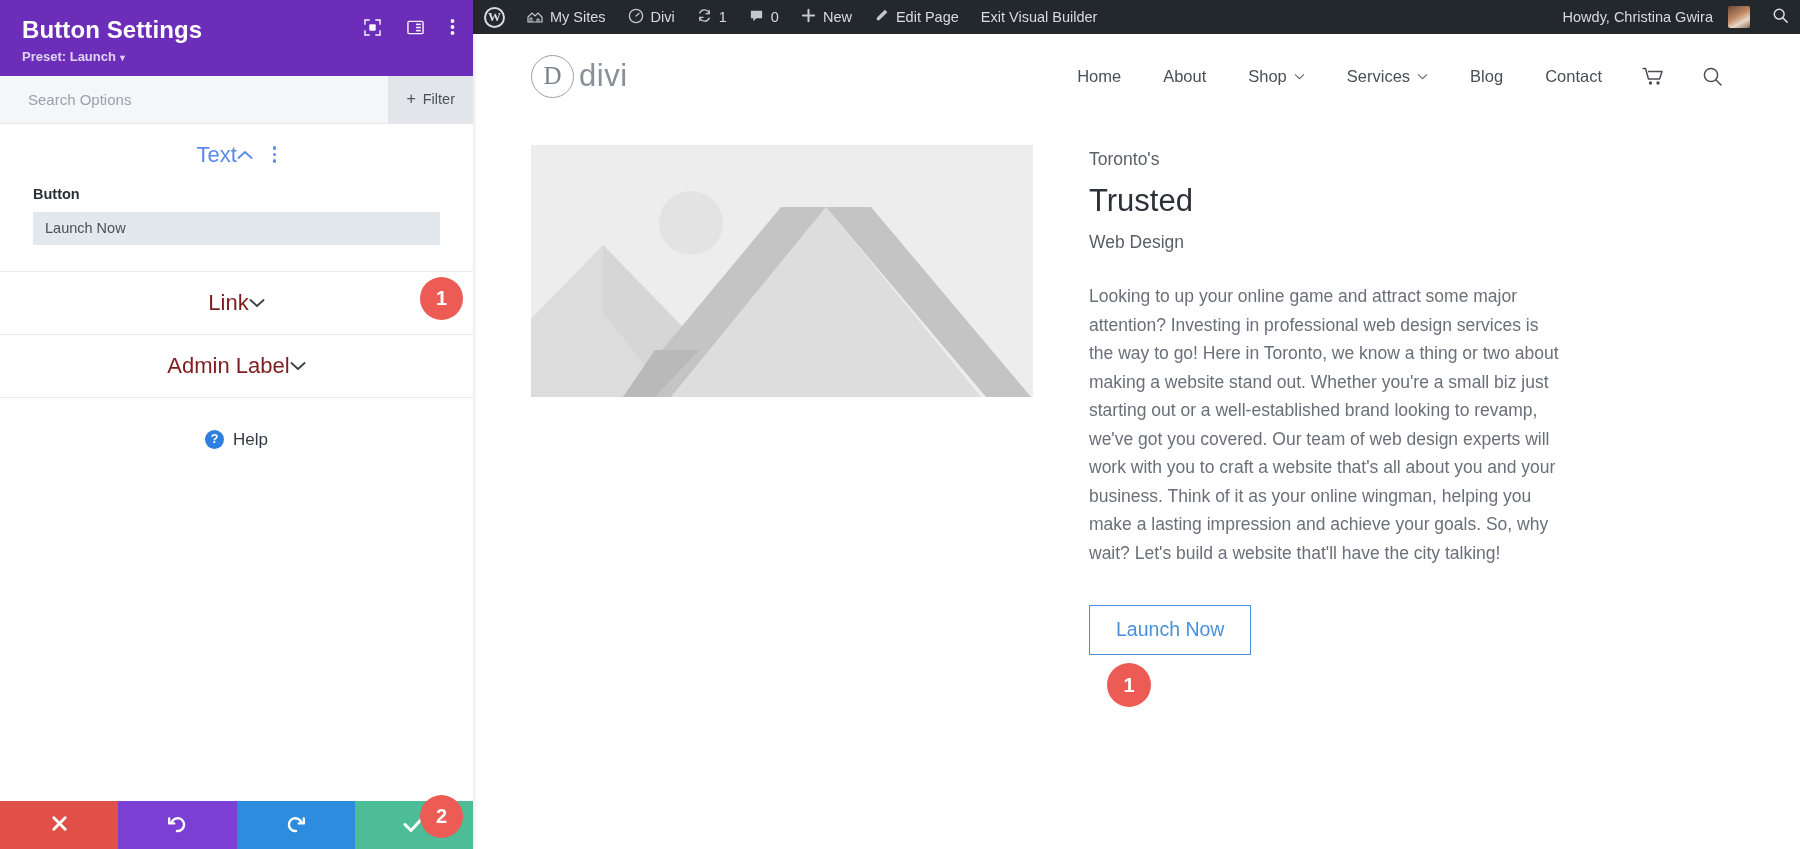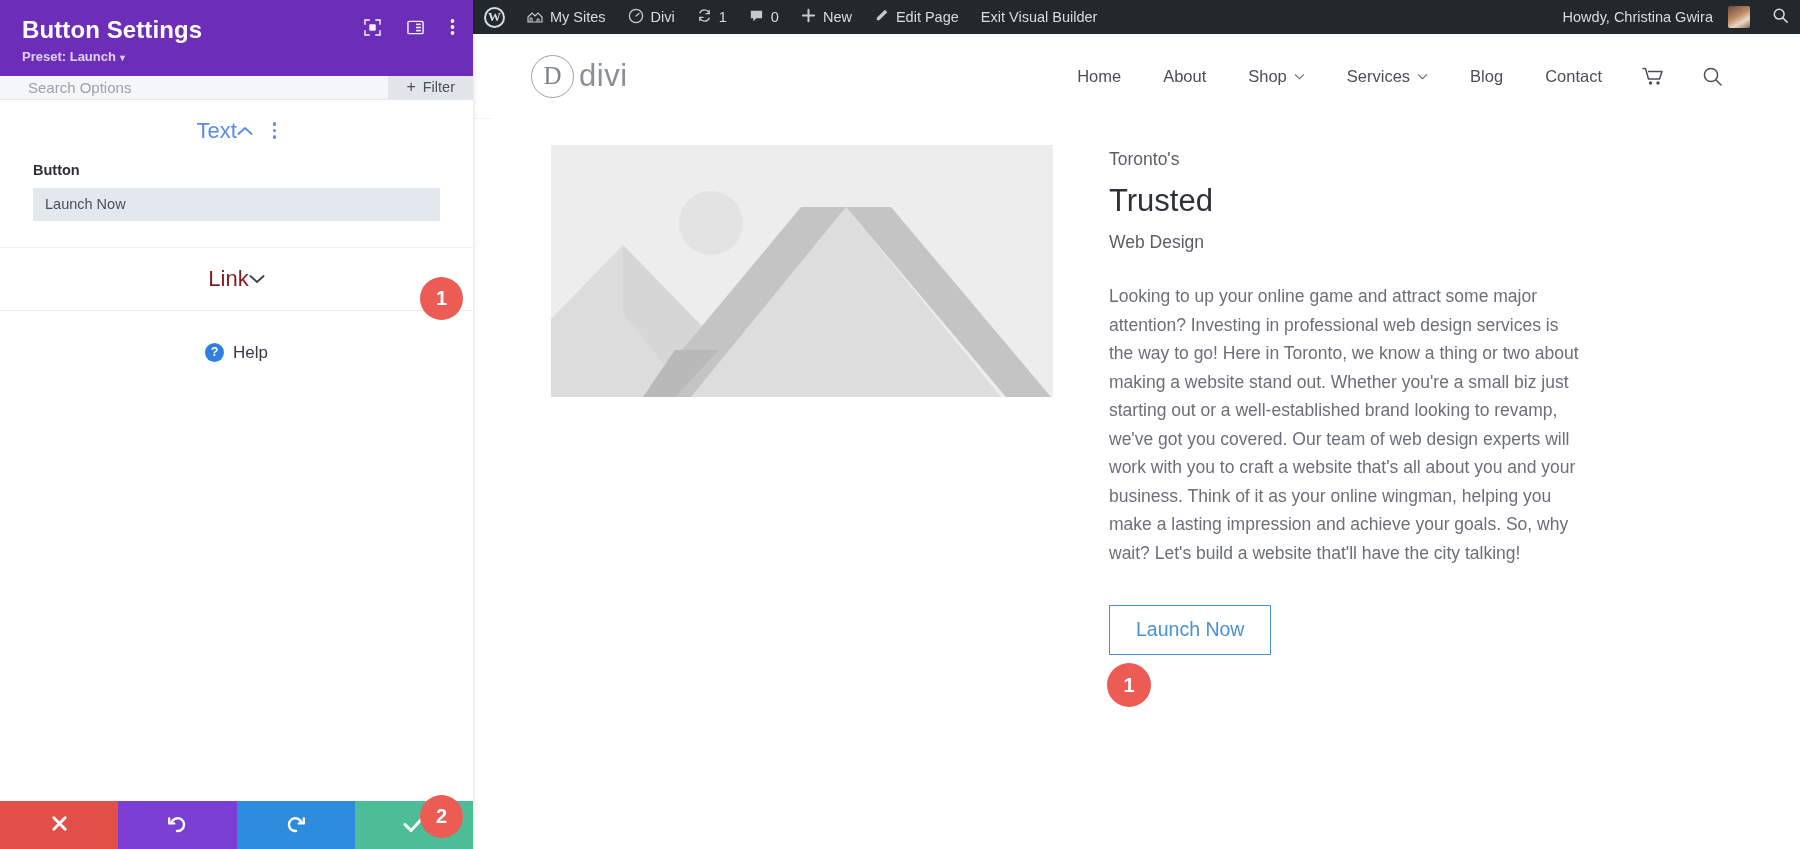--- a/index.html
+++ b/index.html
@@ -48,21 +48,21 @@
     display: flex; align-items: center; justify-content: center;
     color: #fff; font-size: 15.5px; font-weight: bold;
     cursor: pointer;
   }
   .panel-tab.active { background: #8844D9; }
   .panel-tab:nth-child(1) { width: 112px; padding: 0; }
   .panel-tab:nth-child(2) { width: 105px; padding: 0; }
   .panel-tab:nth-child(3) { width: 145px; padding: 0; }
 
   #search-row {
-    height: 24px; background: #f5f6f8;
+    height: 48px; background: #f5f6f8;
     border-bottom: 1px solid #e6e8ec;
     display: flex; align-items: center;
     position: relative;
   }
   #search-input {
     border: none; outline: none; background: transparent;
     font-family: inherit; font-size: 15px; color: #6a7280;
     padding-left: 28px; flex: 1; height: 100%;
   }
   #search-input::placeholder { color: #9aa1ac; }
@@ -191,21 +191,20 @@
     display: flex; align-items: center; gap: 7px;
     white-space: nowrap;
   }
   .nav-caret { font-size: 10px; color: #6a6f77; }
   .nav-icon { padding: 0 15px; cursor: pointer; display:flex; align-items:center; }
 
   
   #canvas {
     position: relative; height: 731px; background: #fff;
     padding: 0;
-    margin-left: 20px;
   }
   #row {
     display: flex; gap: 56px;
     padding: 27px 58px 0 58px;
   }
   #col-left { width: 502px; flex: 0 0 502px; }
   #placeholder-img {
     width: 502px; height: 252px; background: #ededed;
     position: relative; overflow: hidden;
   }
@@ -455,20 +454,32 @@
         <span class="toggle-ctrls">
           <span>
             <svg class="chev" viewBox="0 0 16 10">
                 <path d="M1.4 2L8 8l6.6-6" fill="none" stroke="#3b4048" stroke-width="1.8" stroke-linecap="round" stroke-linejoin="round"></path>
               </svg>
           </span>
         </span>
       </div>
     </div>
 
+    <div class="toggle-section">
+      <div class="toggle-head">
+        <span class="toggle-title closed">Admin Label</span>
+        <span class="toggle-ctrls">
+          <span>
+            <svg class="chev" viewBox="0 0 16 10">
+                <path d="M1.4 2L8 8l6.6-6" fill="none" stroke="#3b4048" stroke-width="1.8" stroke-linecap="round" stroke-linejoin="round"></path>
+              </svg>
+          </span>
+        </span>
+      </div>
+    </div>
 
     <div id="help-row">
       <span id="help-q">?</span>
       <span id="help-label">Help</span>
     </div>
   </div>
 
   <div id="panel-actions">
     <button class="action-btn act-cancel">
       <span>

